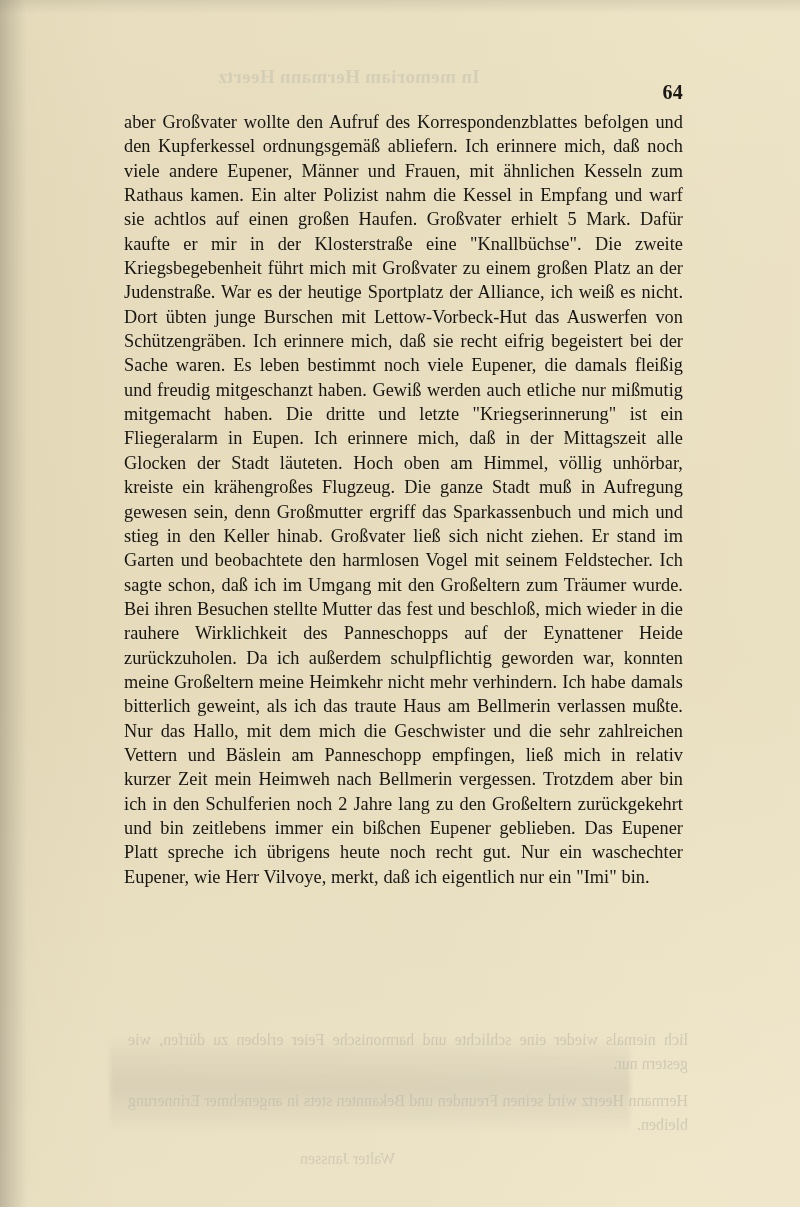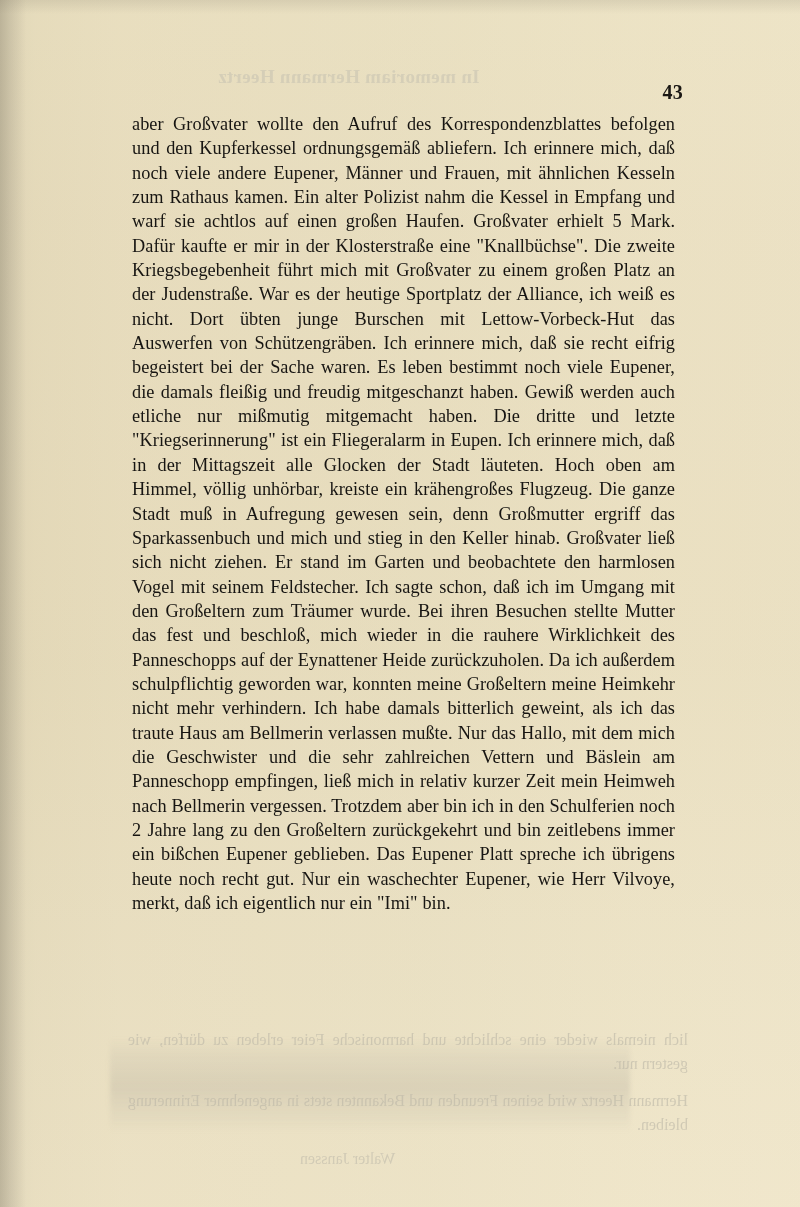--- a/index.html
+++ b/index.html
@@ -119,21 +119,21 @@
     text-align: right;
     font-size: 20px;
     font-weight: bold;
     line-height: 24px;
     letter-spacing: .2px;
     margin: 0 0 6px 0;
     color: #1a1714;
   }
 
   .body-text {
-    margin: 8px;
+    margin: 0;
     font-size: 18.3px;
     line-height: 24.35px;
     text-align: justify;
     text-justify: inter-word;
     hyphens: manual;
     color: #171512;
     letter-spacing: .05px;
     word-spacing: .2px;
   }
 
@@ -156,19 +156,19 @@
   <div class="scanband"></div>
 
   <div class="showthrough st-block st-b1">lich niemals wieder eine schlichte und harmonische Feier erleben zu dürfen, wie gestern nur.</div>
 
   <div class="showthrough st-block st-b2">Hermann Heertz wird seinen Freunden und Bekannten stets in angenehmer Erinnerung bleiben.</div>
 
   <div class="showthrough st-sig">Walter Janssen</div>
 
   <div class="content">
 
-    <div class="folio">43</div>
+    <div class="folio">64</div>
 
     <p class="body-text">aber Großvater wollte den Aufruf des Korrespondenzblattes befolgen und den Kupferkessel ordnungsgemäß abliefern. Ich erinnere mich, daß noch viele andere Eupener, Männer und Frauen, mit ähnlichen Kesseln zum Rathaus kamen. Ein alter Polizist nahm die Kessel in Empfang und warf sie achtlos auf einen großen Haufen. Großvater erhielt 5 Mark. Dafür kaufte er mir in der Klosterstraße eine "Knallbüchse". Die zweite Kriegsbegebenheit führt mich mit Großvater zu einem großen Platz an der Judenstraße. War es der heutige Sportplatz der Alliance, ich weiß es nicht. Dort übten junge Burschen mit Lettow-Vorbeck-Hut das Auswerfen von Schützengräben. Ich erinnere mich, daß sie recht eifrig begeistert bei der Sache waren. Es leben bestimmt noch viele Eupener, die damals fleißig und freudig mitgeschanzt haben. Gewiß werden auch etliche nur mißmutig mitgemacht haben. Die dritte und letzte "Kriegserinnerung" ist ein Fliegeralarm in Eupen. Ich erinnere mich, daß in der Mittagszeit alle Glocken der Stadt läuteten. Hoch oben am Himmel, völlig unhörbar, kreiste ein krähengroßes Flugzeug. Die ganze Stadt muß in Aufregung gewesen sein, denn Großmutter ergriff das Sparkassenbuch und mich und stieg in den Keller hinab. Großvater ließ sich nicht ziehen. Er stand im Garten und beobachtete den harmlosen Vogel mit seinem Feldstecher. Ich sagte schon, daß ich im Umgang mit den Großeltern zum Träumer wurde. Bei ihren Besuchen stellte Mutter das fest und beschloß, mich wieder in die rauhere Wirklichkeit des Panneschopps auf der Eynattener Heide zurückzuholen. Da ich außerdem schulpflichtig geworden war, konnten meine Großeltern meine Heimkehr nicht mehr verhindern. Ich habe damals bitterlich geweint, als ich das traute Haus am Bellmerin verlassen mußte. Nur das Hallo, mit dem mich die Geschwister und die sehr zahlreichen Vettern und Bäslein am Panneschopp empfingen, ließ mich in relativ kurzer Zeit mein Heimweh nach Bellmerin vergessen. Trotzdem aber bin ich in den Schulferien noch 2 Jahre lang zu den Großeltern zurückgekehrt und bin zeitlebens immer ein bißchen Eupener geblieben. Das Eupener Platt spreche ich übrigens heute noch recht gut. Nur ein waschechter Eupener, wie Herr Vilvoye, merkt, daß ich eigentlich nur ein "Imi" bin.</p>
 
   </div>
 
 </div>
 
 </body></html>

